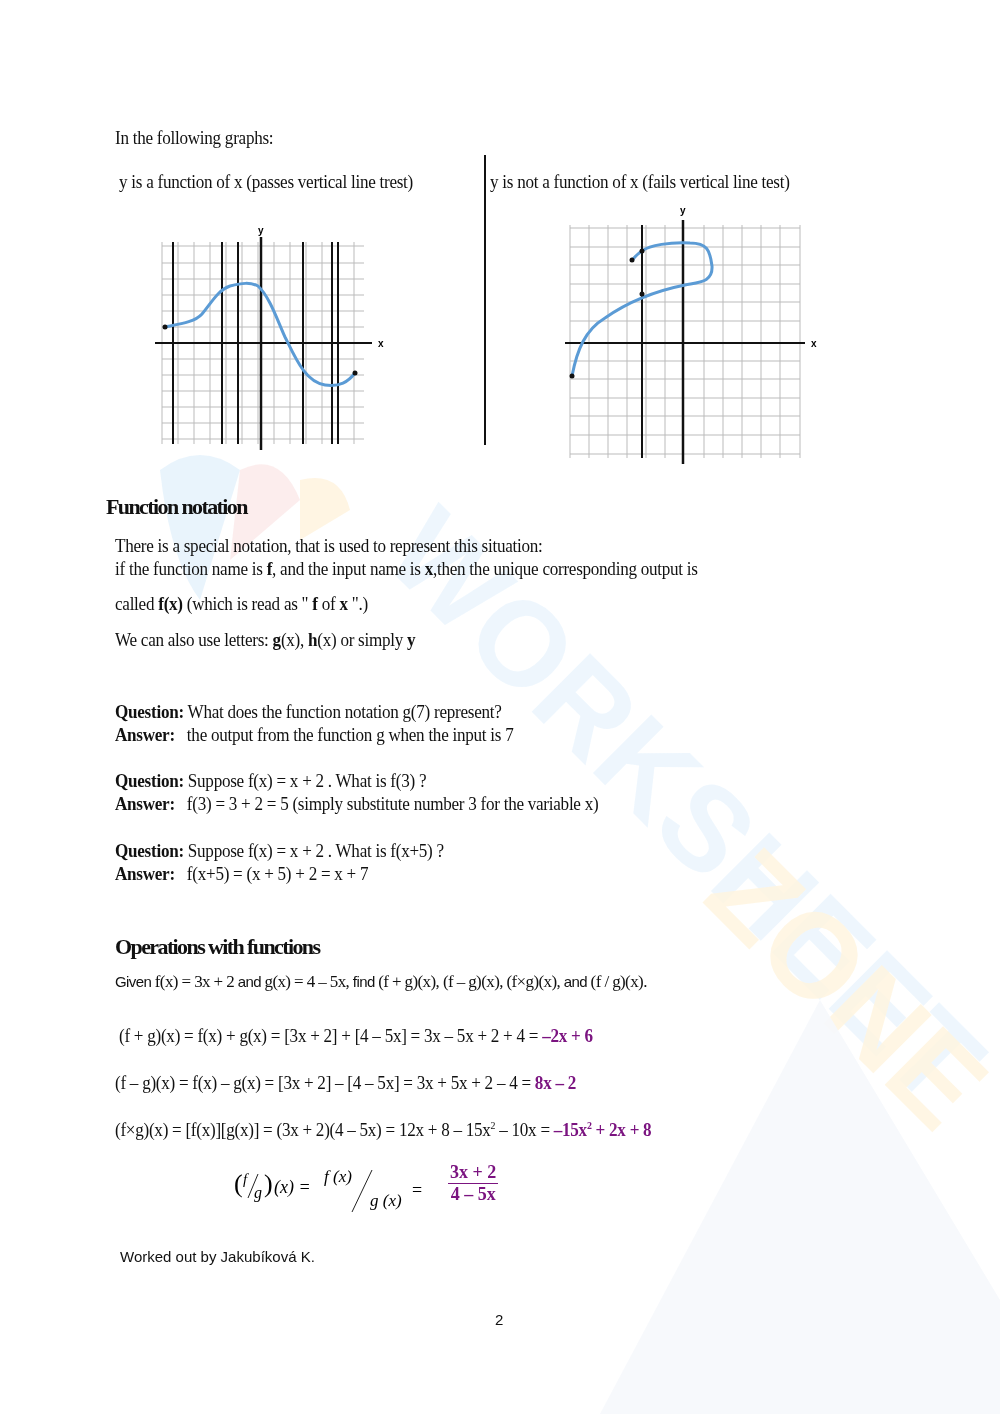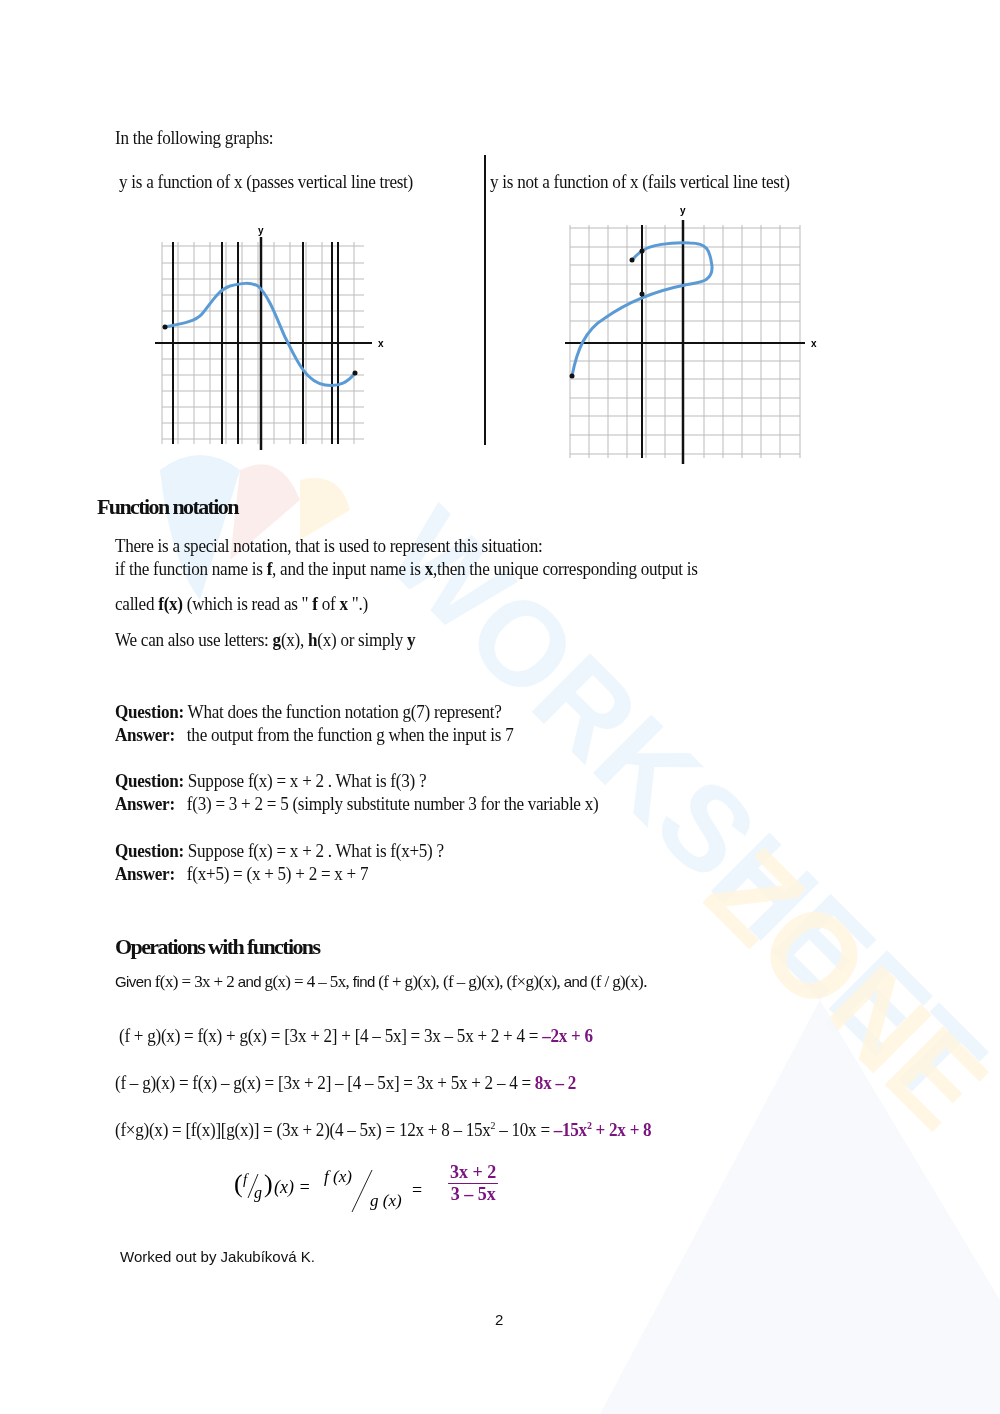--- a/index.html
+++ b/index.html
@@ -114,21 +114,21 @@
   <line x1="128" y1="20" x2="128" y2="264" stroke="#111" stroke-width="2.5"></line>
   <text x="125" y="14" font-family="Liberation Sans, sans-serif" font-size="10" font-weight="bold">y</text>
   <text x="256" y="147" font-family="Liberation Sans, sans-serif" font-size="10" font-weight="bold">x</text>
   <path d="M17 176 C22 150 30 130 50 118 C70 104 95 92 130 85 C145 82 158 82 157 66 C155 50 152 43 135 43 C115 42 95 45 87 51 C82 54 80 57 78 59" fill="none" stroke="#5b9bd5" stroke-width="3"></path>
   <circle cx="17" cy="176" r="2.5" fill="#111"></circle>
   <circle cx="87" cy="94" r="2.5" fill="#111"></circle>
   <circle cx="87" cy="51" r="2.5" fill="#111"></circle>
   <circle cx="77" cy="60" r="2.5" fill="#111"></circle>
 </svg>
 
-<div class="abs serif h2" style="left:97px;top:494px;">Function notation</div>
+<div class="abs serif h2" style="left:106px;top:494px;">Function notation</div>
 <div class="abs txt" style="left:115px;top:535px;">There is a special notation, that is used to represent this situation:</div>
 <div class="abs txt" style="left:115px;top:558px;">
   <span>if the function name is </span><span class="b">f</span><span>, and the input name is </span><span class="b">x</span><span>,then the unique corresponding output is</span>
 </div>
 <div class="abs txt" style="left:115px;top:593px;">
   <span>called </span><span class="b">f(x)</span><span> (which is read as " </span><span class="b">f</span><span> of </span><span class="b">x</span><span> ".)</span>
 </div>
 <div class="abs txt" style="left:115px;top:629px;">
   <span>We can also use letters: </span><span class="b">g</span><span>(x), </span><span class="b">h</span><span>(x) or simply </span><span class="b">y</span>
 </div>
@@ -157,18 +157,18 @@
     <text x="22" y="36" font-family="Liberation Serif, serif" font-size="16" font-style="italic">g</text>
     <text x="32" y="30" font-family="Liberation Serif, serif" font-size="26">)</text>
     <text x="42" y="31" font-family="Liberation Serif, serif" font-size="18" font-style="italic">(x) =</text>
     <text x="92" y="20" font-family="Liberation Serif, serif" font-size="17" font-style="italic">f (x)</text>
     <line x1="120" y1="50" x2="140" y2="8" stroke="#222" stroke-width="1"></line>
     <text x="138" y="44" font-family="Liberation Serif, serif" font-size="17" font-style="italic">g (x)</text>
     <text x="180" y="34" font-family="Liberation Serif, serif" font-size="18">=</text>
   </svg>
   <div class="frac" style="position:absolute;left:196px;top:0;">
     <span class="num purple serif">3x + 2</span>
-    <span class="purple serif">3 – 5x</span>
+    <span class="purple serif">4 – 5x</span>
   </div>
 </div>
 
 <div class="abs footer" style="left:120px;top:1248px;">Worked out by Jakubíková K.</div>
 <div class="abs footer" style="left:495px;top:1311px;">2</div>
 
 </body></html>

